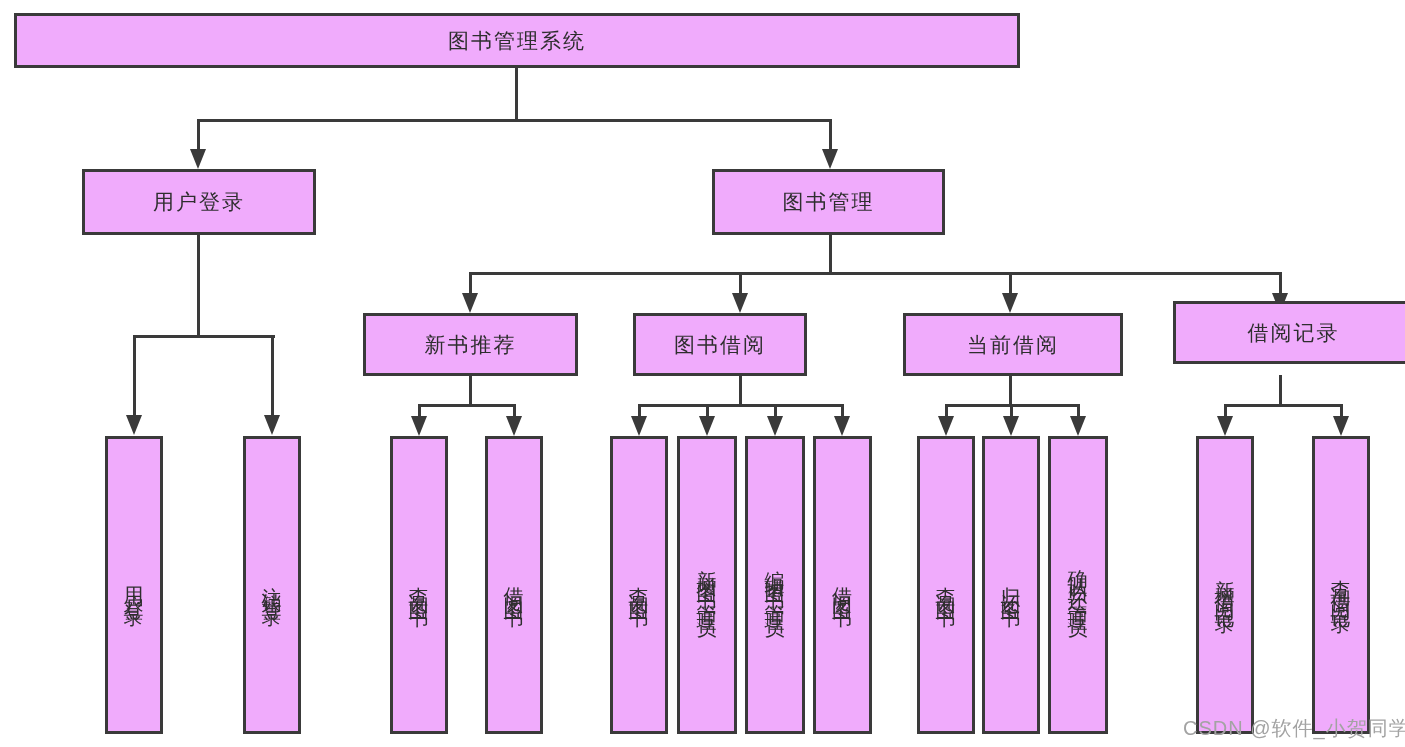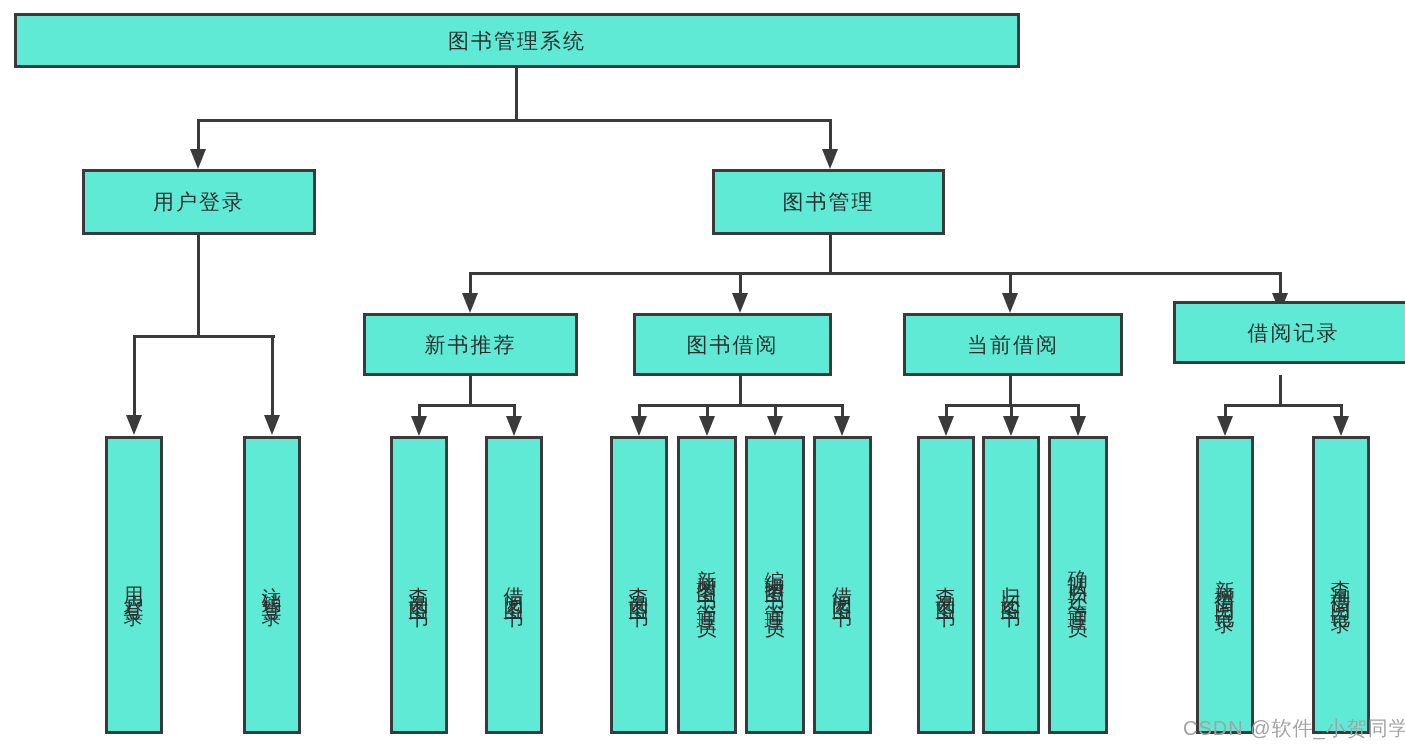--- a/index.html
+++ b/index.html
@@ -13,21 +13,21 @@
     width:1405px;height:747px;
     background:var(--bg);
     font-family:"Liberation Sans","DejaVu Sans",sans-serif;
     overflow:hidden;
   }
   
   .box{
     position:absolute;
     box-sizing:border-box;
     border:3px solid var(--line);
-    background:#5eead4;
+    background:#f0abfc;
     display:flex;
     align-items:center;
     justify-content:center;
     color:var(--text);
     text-align:right;
   }
   .box .lbl{
     font-size:21px;
     letter-spacing:2px;
     white-space:nowrap;
@@ -130,21 +130,21 @@
   <div class="box" style="left:82px;top:169px;width:234px;height:66px">
     <span class="lbl">用户登录</span>
   </div>
   <div class="box" style="left:712px;top:169px;width:233px;height:66px">
     <span class="lbl">图书管理</span>
   </div>
 
   <div class="box" style="left:363px;top:313px;width:215px;height:63px">
     <span class="lbl">新书推荐</span>
   </div>
-  <div class="box" style="left:633px;top:313px;width:199px;height:63px">
+  <div class="box" style="left:633px;top:313px;width:174px;height:63px">
     <span class="lbl">图书借阅</span>
   </div>
   <div class="box" style="left:903px;top:313px;width:220px;height:63px">
     <span class="lbl">当前借阅</span>
   </div>
   <div class="box" style="left:1173px;top:301px;width:241px;height:63px">
     <span class="lbl">借阅记录</span>
   </div>
 
   <div class="box tall" style="left:105px">

